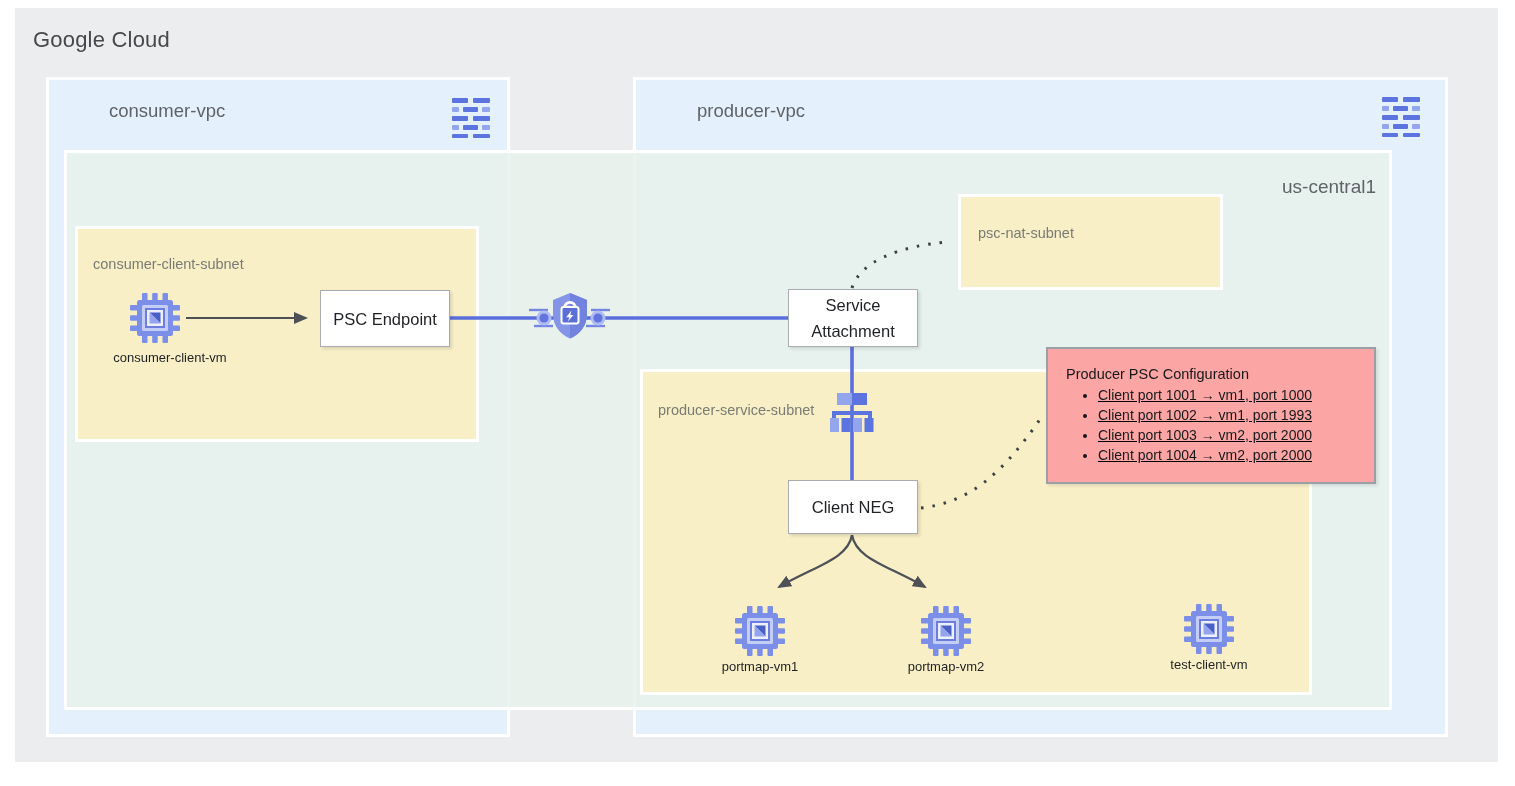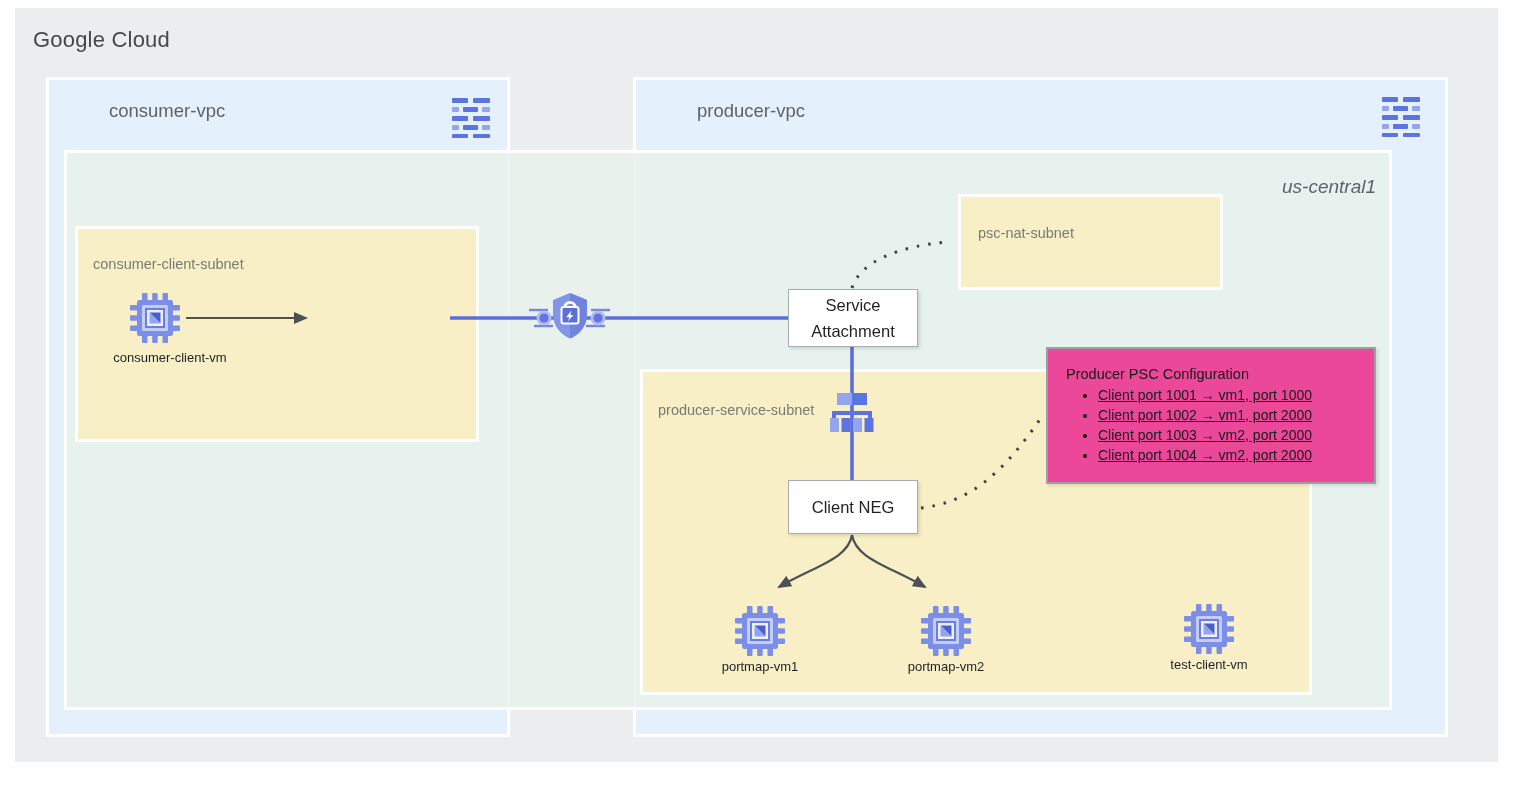--- a/index.html
+++ b/index.html
@@ -7,35 +7,35 @@
     position:relative;width:1515px;height:786px;overflow:hidden;
     font-family:"Liberation Sans","DejaVu Sans",sans-serif;
     padding-left:24px;
     -webkit-font-smoothing:antialiased;
   }
   .cloud-box{position:absolute;left:15px;top:8px;width:1483px;height:754px;background:#EBEDEE;z-index:0;}
   .cloud-title{position:absolute;left:33px;top:27px;font-size:22px;color:#46484B;z-index:1;letter-spacing:.2px;}
   .vpc-box{position:absolute;background:#E4F0FB;border:3px solid #ffffff;box-sizing:border-box;z-index:1;}
   .vpc-label{position:absolute;font-size:18.5px;color:#5F6368;z-index:2;margin-left:43px;}
   .region-box{position:absolute;left:64px;top:150px;width:1328px;height:560px;background:rgba(232,241,235,0.82);border:3px solid #ffffff;box-sizing:border-box;z-index:2;}
-  .region-label{position:absolute;left:1160px;top:176px;width:216px;text-align:right;font-size:19px;color:#5F6368;z-index:3;font-style:italic;}
+  .region-label{position:absolute;left:1160px;top:176px;width:216px;text-align:right;font-size:19px;color:#5F6368;z-index:3;}
   .subnet-box{position:absolute;background:#F8EFC7;border:3px solid #ffffff;box-sizing:border-box;z-index:3;}
   .subnet-label{position:absolute;font-size:14.5px;color:#797B74;z-index:4;margin-top:10px;}
   .overlay{position:absolute;left:0;top:0;z-index:4;}
   .node-box{
     position:absolute;background:#ffffff;border:1.5px solid #A8ABAF;box-sizing:border-box;
     display:flex;align-items:center;justify-content:center;flex-direction:column;
     font-size:16.5px;color:#1F2124;z-index:5;box-shadow:2px 2px 3px rgba(0,0,0,0.12);
     line-height:26px;text-align:center;
   }
   .vm-label{position:absolute;width:220px;text-align:center;font-size:13px;color:#1F2124;z-index:5;}
   .icon{position:absolute;z-index:5;}
   .config-box{
     position:absolute;left:1046px;top:347px;width:330px;height:137px;box-sizing:border-box;
-    background:#ec4899;border:2.5px solid #9AA0A6;z-index:6;
+    background:#fca5a5;border:2.5px solid #9AA0A6;z-index:6;
     padding:17px 10px 10px 18px;box-shadow:2px 2px 3px rgba(0,0,0,0.10);
   }
   .config-title{font-size:14.5px;color:#17181A;margin:0 0 3px 0;}
   .config-list{margin:0;padding:0 0 0 32px;list-style:disc;text-decoration:underline;}
   .config-list li{font-size:14px;color:#17181A;line-height:20px;}
 </style>
 </head>
 <body>
 
 <div class="canvas">
@@ -179,31 +179,34 @@
     </svg>
   <svg class="icon" style="left:1181px;top:601px" width="56" height="56">
       <use href="#vm-icon"></use>
     </svg>
 
   <div class="vm-label" style="left:60px;top:350px">consumer-client-vm</div>
   <div class="vm-label" style="left:650px;top:659px">portmap-vm1</div>
   <div class="vm-label" style="left:836px;top:659px">portmap-vm2</div>
   <div class="vm-label" style="left:1099px;top:657px">test-client-vm</div>
 
+  <div class="node-box" style="left:320px;top:290px;width:130px;height:57px">
+    <span>PSC Endpoint</span>
+  </div>
   <div class="node-box" style="left:788px;top:289px;width:130px;height:58px">
     <span>Service</span>
     <span>Attachment</span>
   </div>
   <div class="node-box" style="left:788px;top:480px;width:130px;height:54px">
     <span>Client NEG</span>
   </div>
 
   <div class="config-box">
     <p class="config-title">Producer PSC Configuration</p>
     <ul class="config-list">
       <li>Client port 1001 → vm1, port 1000</li>
-      <li>Client port 1002 → vm1, port 2000</li>
+      <li>Client port 1002 → vm1, port 1993</li>
       <li>Client port 1003 → vm2, port 2000</li>
       <li>Client port 1004 → vm2, port 2000</li>
     </ul>
   </div>
 
 </div>
 
 </body></html>

